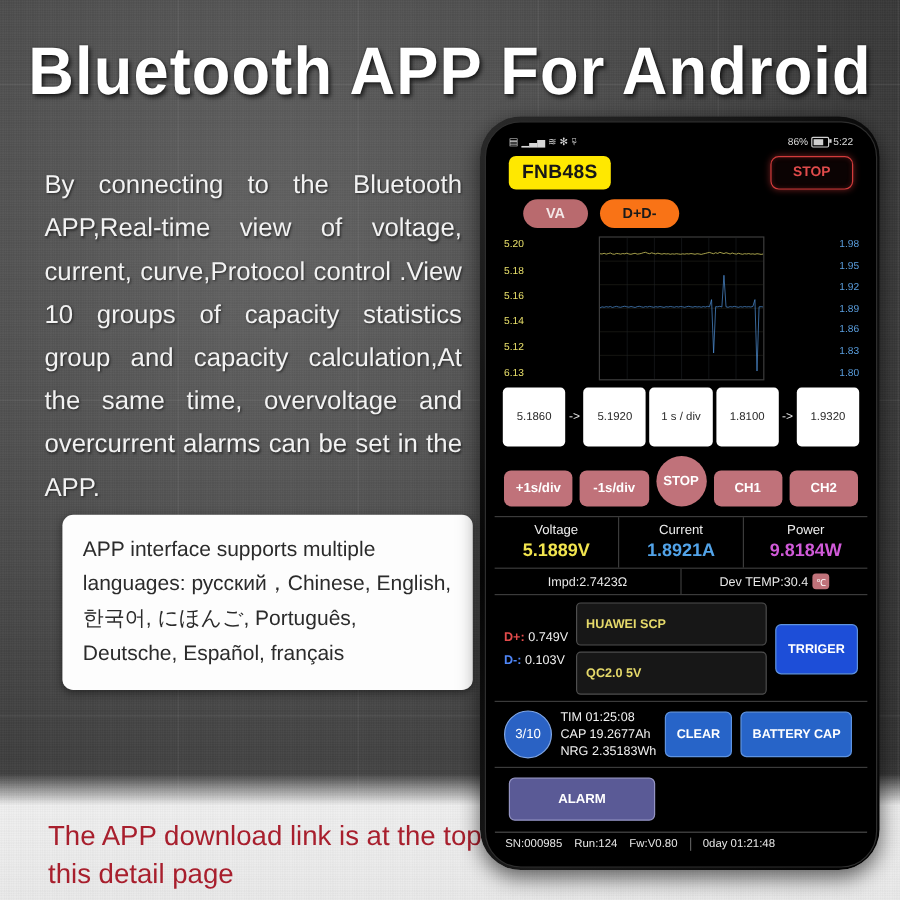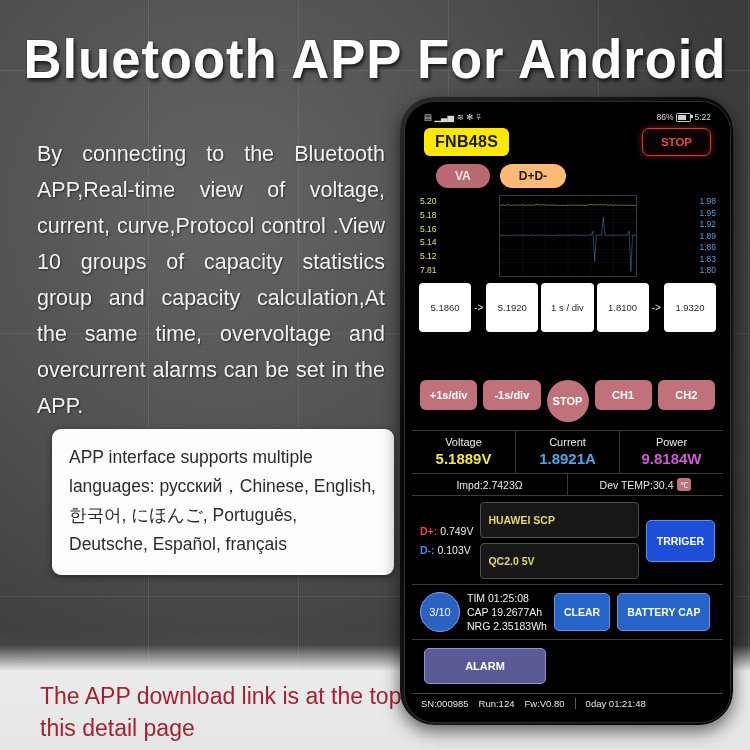--- a/index.html
+++ b/index.html
@@ -76,39 +76,39 @@
   .badge-fnb{background:#ffe800;color:#171717;font-weight:bold;font-size:16px;
      padding:5px 11px;border-radius:6px;letter-spacing:.3px;}
   .btn-stop{margin-left:auto;border:1.3px solid #d23b3b;color:#e04b4b;font-weight:bold;
      font-size:11.5px;padding:7px 18px;border-radius:7px;background:#0b0303;
      box-shadow:0 0 6px rgba(220,60,60,.55), inset 0 0 4px rgba(220,60,60,.25);}
 
   
   .tabs{display:flex;gap:10px;padding:8px 0 5px 24px;}
   .pill{font-size:12px;padding:5px 19px;border-radius:12px;font-weight:bold;}
   .pill.sel{background:#b96a6e;color:#f3e6e6;}
-  .pill.unsel{background:#fdba74;color:#1a1a1a;text-align:center;}
+  .pill.unsel{background:#f97316;color:#1a1a1a;text-align:center;}
 
   
   .chartwrap{display:flex;padding:2px 6px 0 6px;height:166px;gap:47px;}
   .axis{width:30px;display:flex;flex-direction:column;justify-content:space-between;
      font-size:8.5px;padding:1px 0 2px 0;}
   .axis.left{color:#e9e06a;align-items:flex-start;padding-left:2px;}
   .axis.right{color:#5a9ede;align-items:flex-end;padding-right:1px;}
   .plot{flex:1;position:relative;background:#000;border:1px solid #3c3c3c;margin:0 2px;}
   .plot svg{position:absolute;inset:0;width:100%;height:100%;}
 
   
   .rangerow{display:flex;align-items:center;gap:3px;padding:6px 7px 0 7px;}
   .rbox{background:#fff;color:#2a2a2a;font-size:9.5px;border-radius:4px;
      padding:19px 6px;flex:1;text-align:center;white-space:nowrap;}
   .arrow{color:#e8e8e8;font-size:10px;}
 
   
-  .ctrlrow{display:flex;align-items:flex-start;gap:6px;padding:8px 8px 8px 8px;margin-top:40px;}
+  .ctrlrow{display:flex;align-items:flex-end;gap:6px;padding:8px 8px 8px 8px;}
   .cbtn{background:#c0727a;color:#fff;font-size:11px;font-weight:bold;
      border-radius:6px;padding:9px 0;flex:1;text-align:center;}
   .cbtn.round{border-radius:50%;width:42px;height:42px;flex:0 0 42px;
      display:flex;align-items:center;justify-content:center;padding:0;}
 
   
   .meas{display:flex;border-top:1px solid #3b3b3b;border-bottom:1px solid #3b3b3b;}
   .meas > div{flex:1;text-align:center;padding:5px 0 6px 0;}
   .meas > div + div{border-left:1px solid #3b3b3b;}
   .meas .lbl{color:#ededed;font-size:11px;}
@@ -199,21 +199,21 @@
       <div class="pill unsel">D+D-</div>
     </div>
 
     <div class="chartwrap">
       <div class="axis left">
         <span>5.20</span>
         <span>5.18</span>
         <span>5.16</span>
         <span>5.14</span>
         <span>5.12</span>
-        <span>7.81</span>
+        <span>6.13</span>
       </div>
       <div class="plot">
         <svg id="plot-svg" viewBox="0 0 300 160" preserveAspectRatio="none">
               <line x1="0" y1="26.666666666666668" x2="300" y2="26.666666666666668" stroke="#2a2a22" stroke-width="0.7"></line>
               <line x1="0" y1="53.333333333333336" x2="300" y2="53.333333333333336" stroke="#2a2a22" stroke-width="0.7"></line>
               <line x1="0" y1="80" x2="300" y2="80" stroke="#2a2a22" stroke-width="0.7"></line>
               <line x1="0" y1="106.66666666666667" x2="300" y2="106.66666666666667" stroke="#2a2a22" stroke-width="0.7"></line>
               <line x1="0" y1="133.33333333333334" x2="300" y2="133.33333333333334" stroke="#2a2a22" stroke-width="0.7"></line>
               <line x1="50" y1="0" x2="50" y2="160" stroke="#22262a" stroke-width="0.7"></line>
               <line x1="100" y1="0" x2="100" y2="160" stroke="#22262a" stroke-width="0.7"></line>

